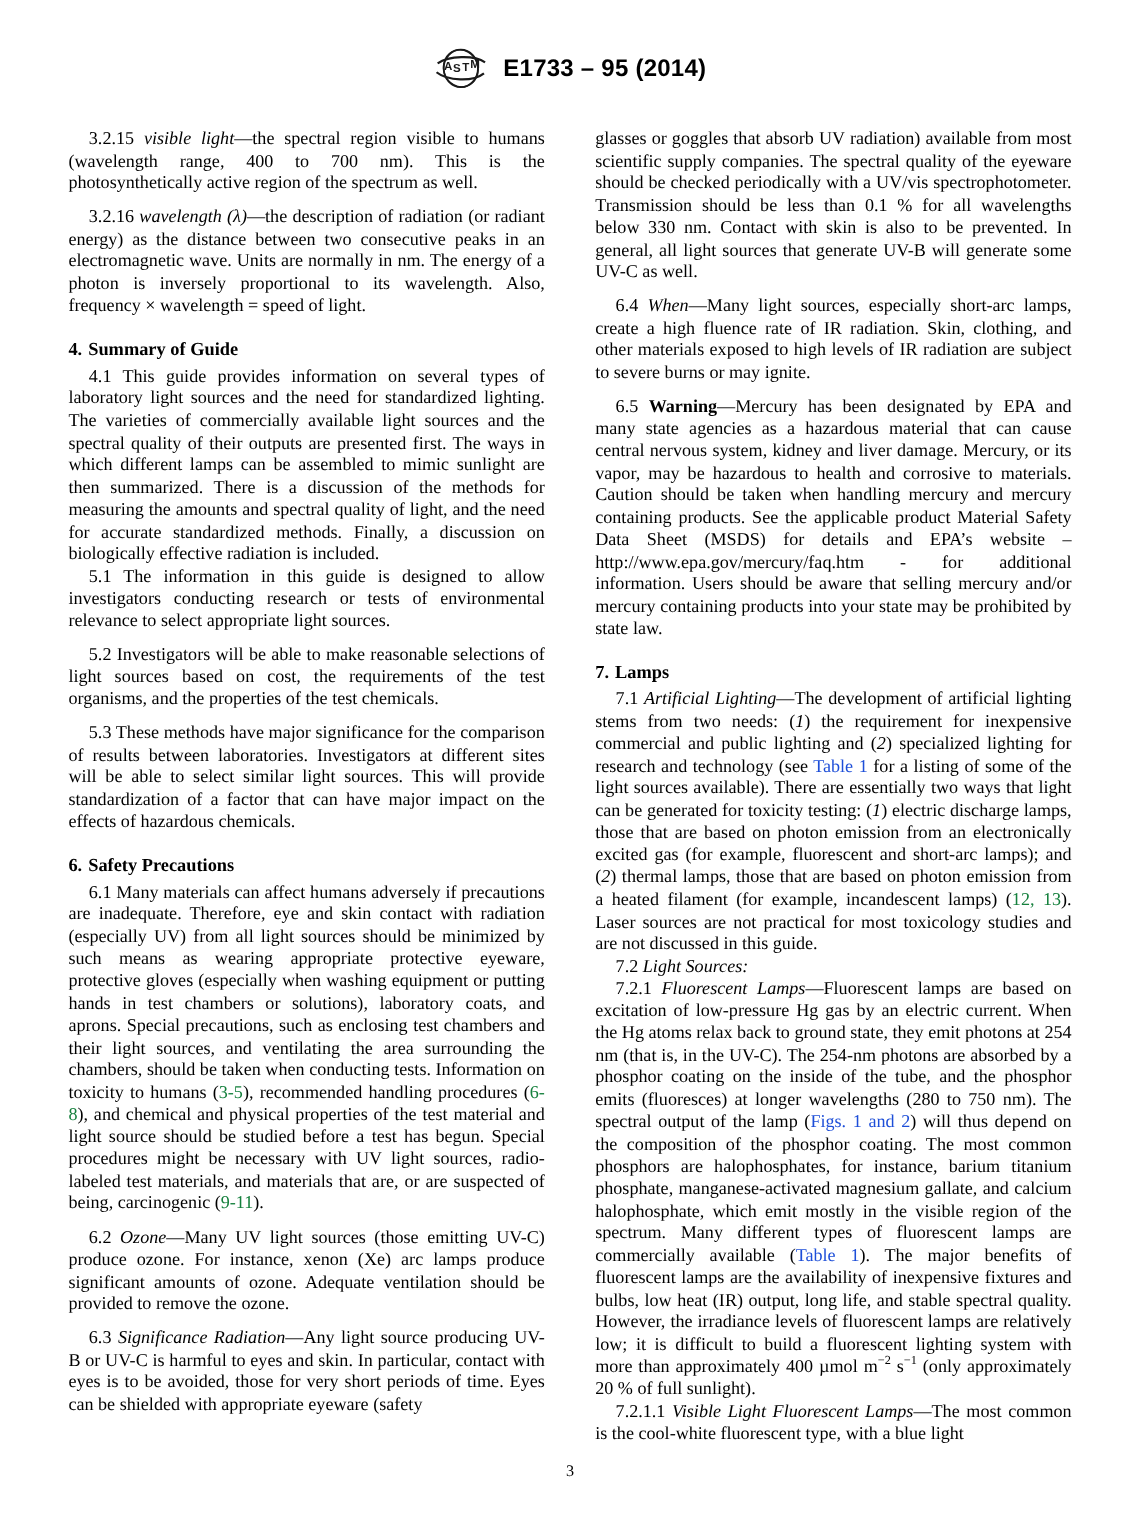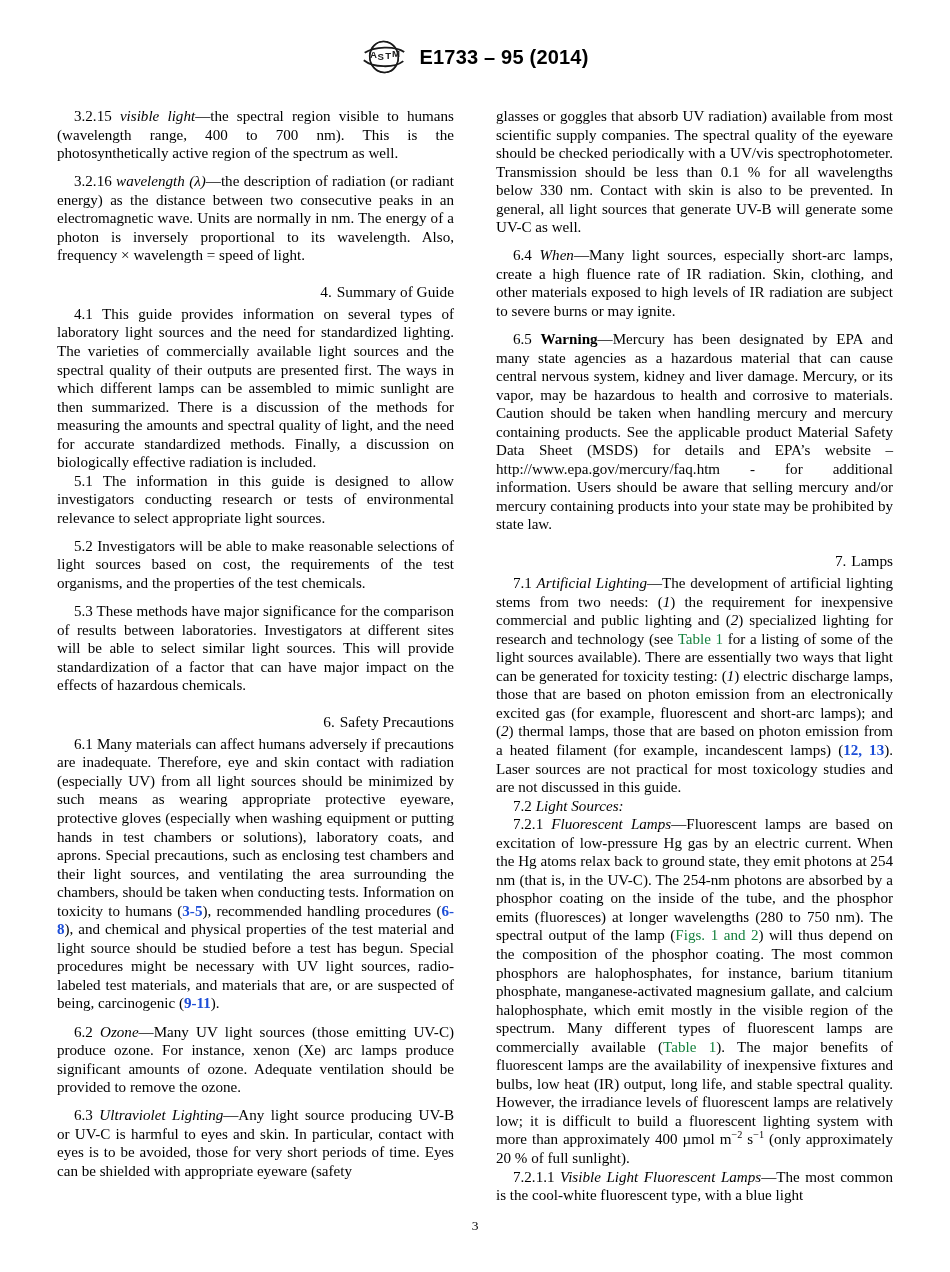--- a/index.html
+++ b/index.html
@@ -78,35 +78,35 @@
   .tight {
     margin-top: 0px;
   }
 
   h2.section {
     margin: 0;
     padding-top: 17px;
     padding-bottom: 4px;
     font-size: 15.3px;
     line-height: 19px;
-    font-weight: normal;
-    text-align: right;
+    font-weight: bold;
+    text-align: left;
   }
   h2.section .num {
     margin-right: 5px;
   }
 
   .it { font-style: italic; }
   .bd { font-weight: bold; }
   .ref {
+    color: #15803d;
+    font-weight: normal;
+  }
+  .link {
     color: #1d4ed8;
-    font-weight: bold;
-  }
-  .link {
-    color: #15803d;
     font-weight: normal;
   }
   sup {
     font-size: 0.68em;
     vertical-align: super;
     line-height: 0;
   }
 
   
   .footer {
@@ -159,21 +159,21 @@
       <p class="indent gap"><span>5.2</span> <span>Investigators will be able to make reasonable selections of light sources based on cost, the requirements of the test organisms, and the properties of the test chemicals.</span></p>
 
       <p class="indent gap"><span>5.3</span> <span>These methods have major significance for the comparison of results between laboratories. Investigators at different sites will be able to select similar light sources. This will provide standardization of a factor that can have major impact on the effects of hazardous chemicals.</span></p>
 
       <h2 class="section"><span class="num">6.</span><span>Safety Precautions</span></h2>
 
       <p class="indent"><span>6.1</span> <span>Many materials can affect humans adversely if precautions are inadequate. Therefore, eye and skin contact with radiation (especially UV) from all light sources should be minimized by such means as wearing appropriate protective eyeware, protective gloves (especially when washing equipment or putting hands in test chambers or solutions), laboratory coats, and aprons. Special precautions, such as enclosing test chambers and their light sources, and ventilating the area surrounding the chambers, should be taken when conducting tests. Information on toxicity to humans (</span><span class="ref">3-5</span><span>), recommended handling procedures (</span><span class="ref">6-8</span><span>), and chemical and physical properties of the test material and light source should be studied before a test has begun. Special procedures might be necessary with UV light sources, radio-labeled test materials, and materials that are, or are suspected of being, carcinogenic (</span><span class="ref">9-11</span><span>).</span></p>
 
       <p class="indent gap"><span>6.2</span> <span class="it">Ozone</span><span>—Many UV light sources (those emitting UV-C) produce ozone. For instance, xenon (Xe) arc lamps produce significant amounts of ozone. Adequate ventilation should be provided to remove the ozone.</span></p>
 
-      <p class="indent gap"><span>6.3</span> <span class="it">Ultraviolet Lighting</span><span>—Any light source producing UV-B or UV-C is harmful to eyes and skin. In particular, contact with eyes is to be avoided, those for very short periods of time. Eyes can be shielded with appropriate eyeware (safety</span></p>
+      <p class="indent gap"><span>6.3</span> <span class="it">Significance Radiation</span><span>—Any light source producing UV-B or UV-C is harmful to eyes and skin. In particular, contact with eyes is to be avoided, those for very short periods of time. Eyes can be shielded with appropriate eyeware (safety</span></p>
 
     </div>
 
     <div class="col">
 
       <p class="cont"><span>glasses or goggles that absorb UV radiation) available from most scientific supply companies. The spectral quality of the eyeware should be checked periodically with a UV/vis spectrophotometer. Transmission should be less than 0.1 % for all wavelengths below 330 nm. Contact with skin is also to be prevented. In general, all light sources that generate UV-B will generate some UV-C as well.</span></p>
 
       <p class="indent gap"><span>6.4</span> <span class="it">When</span><span>—Many light sources, especially short-arc lamps, create a high fluence rate of IR radiation. Skin, clothing, and other materials exposed to high levels of IR radiation are subject to severe burns or may ignite.</span></p>
 
       <p class="indent gap"><span>6.5</span> <span class="bd">Warning</span><span>—Mercury has been designated by EPA and many state agencies as a hazardous material that can cause central nervous system, kidney and liver damage. Mercury, or its vapor, may be hazardous to health and corrosive to materials. Caution should be taken when handling mercury and mercury containing products. See the applicable product Material Safety Data Sheet (MSDS) for details and EPA’s website – http://www.epa.gov/mercury/faq.htm - for additional information. Users should be aware that selling mercury and/or mercury containing products into your state may be prohibited by state law.</span></p>

